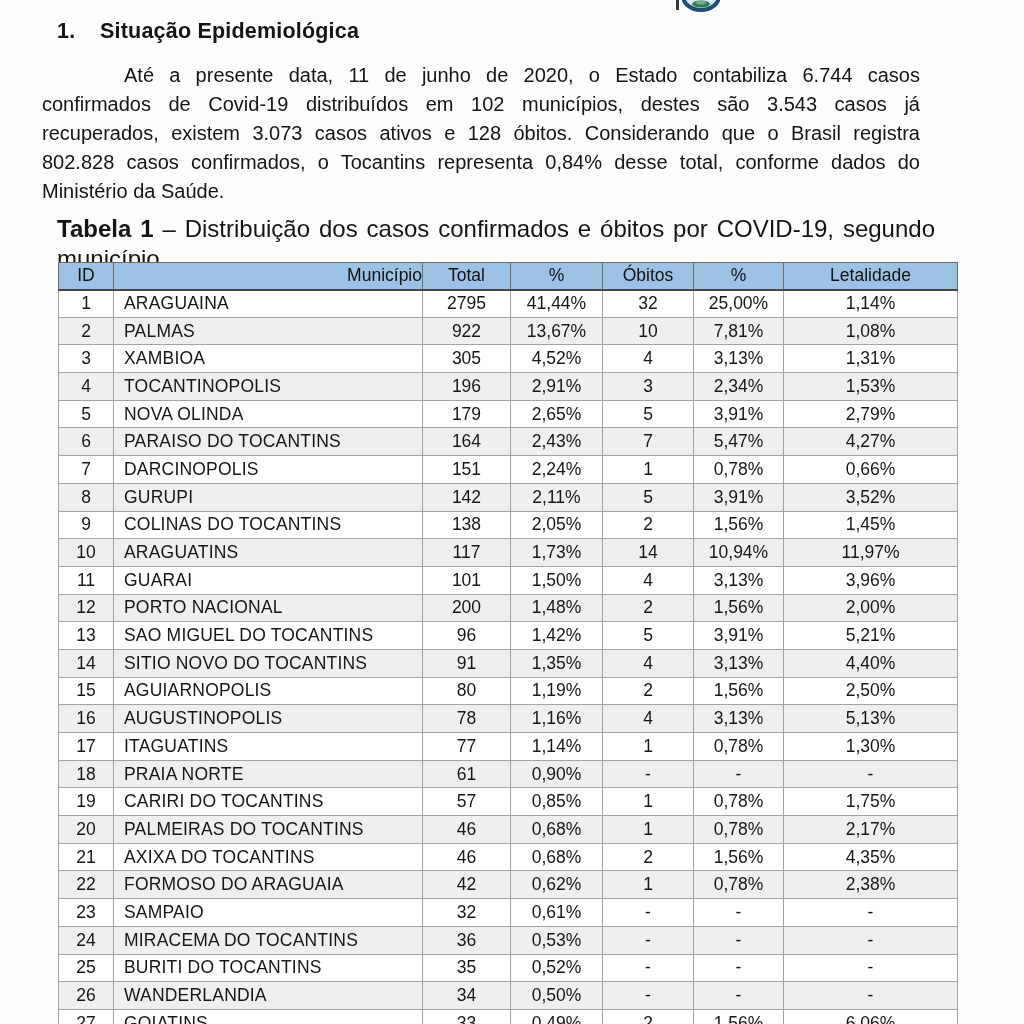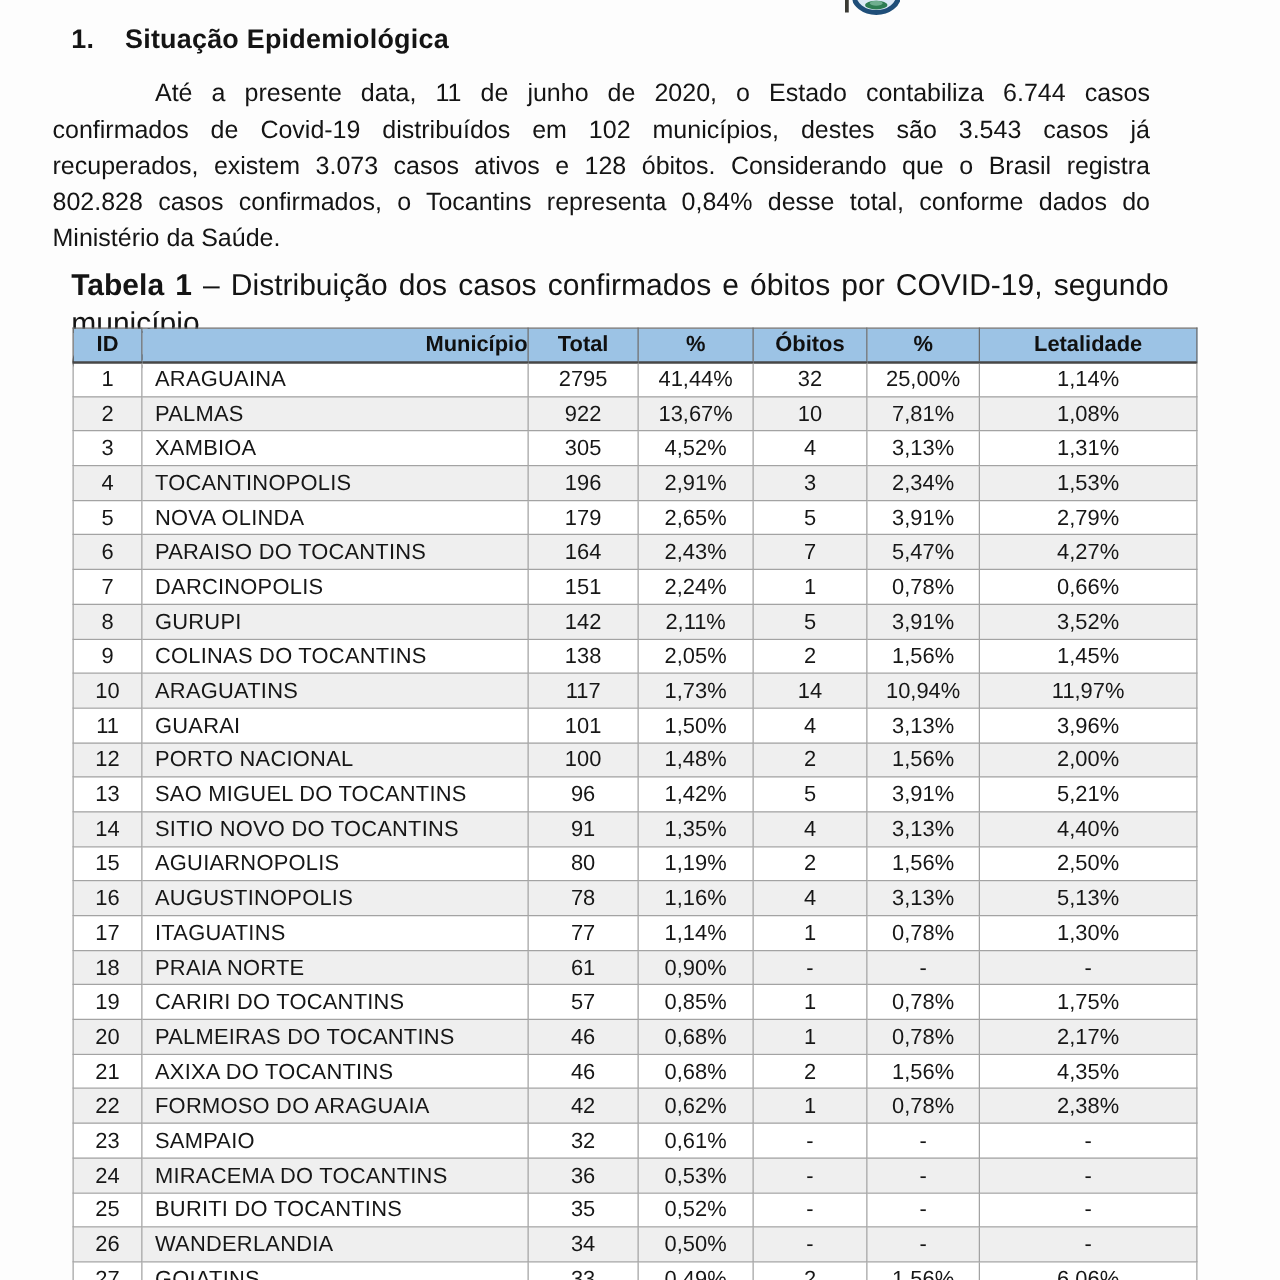--- a/index.html
+++ b/index.html
@@ -42,21 +42,21 @@
   .caption-line1 { text-align: justify; text-align-last: justify; }
 
   
   .table-wrap { position: absolute; top: 262px; left: 58px; }
   table.data {
     border-collapse: collapse; table-layout: fixed;
     width: 899px; font-size: 17.5px;
   }
   table.data th {
     background: #9CC3E5;
-    font-weight: bold;
+    font-weight: normal;
     height: 27px;
     border: 1px solid #6d6d6d;
     border-bottom: 2px solid #474747;
     text-align: center;
     padding: 0;
     color: #101010;
   }
   table.data th.col-muni { text-align: right; padding-left: 10px; }
   table.data td {
     height: 27.7px;
@@ -225,21 +225,21 @@
             <td class="muni">GUARAI</td>
             <td>101</td>
             <td>1,50%</td>
             <td>4</td>
             <td>3,13%</td>
             <td>3,96%</td>
           </tr>
           <tr class="alt">
             <td>12</td>
             <td class="muni">PORTO NACIONAL</td>
-            <td>100</td>
+            <td>200</td>
             <td>1,48%</td>
             <td>2</td>
             <td>1,56%</td>
             <td>2,00%</td>
           </tr>
           <tr>
             <td>13</td>
             <td class="muni">SAO MIGUEL DO TOCANTINS</td>
             <td>96</td>
             <td>1,42%</td>

